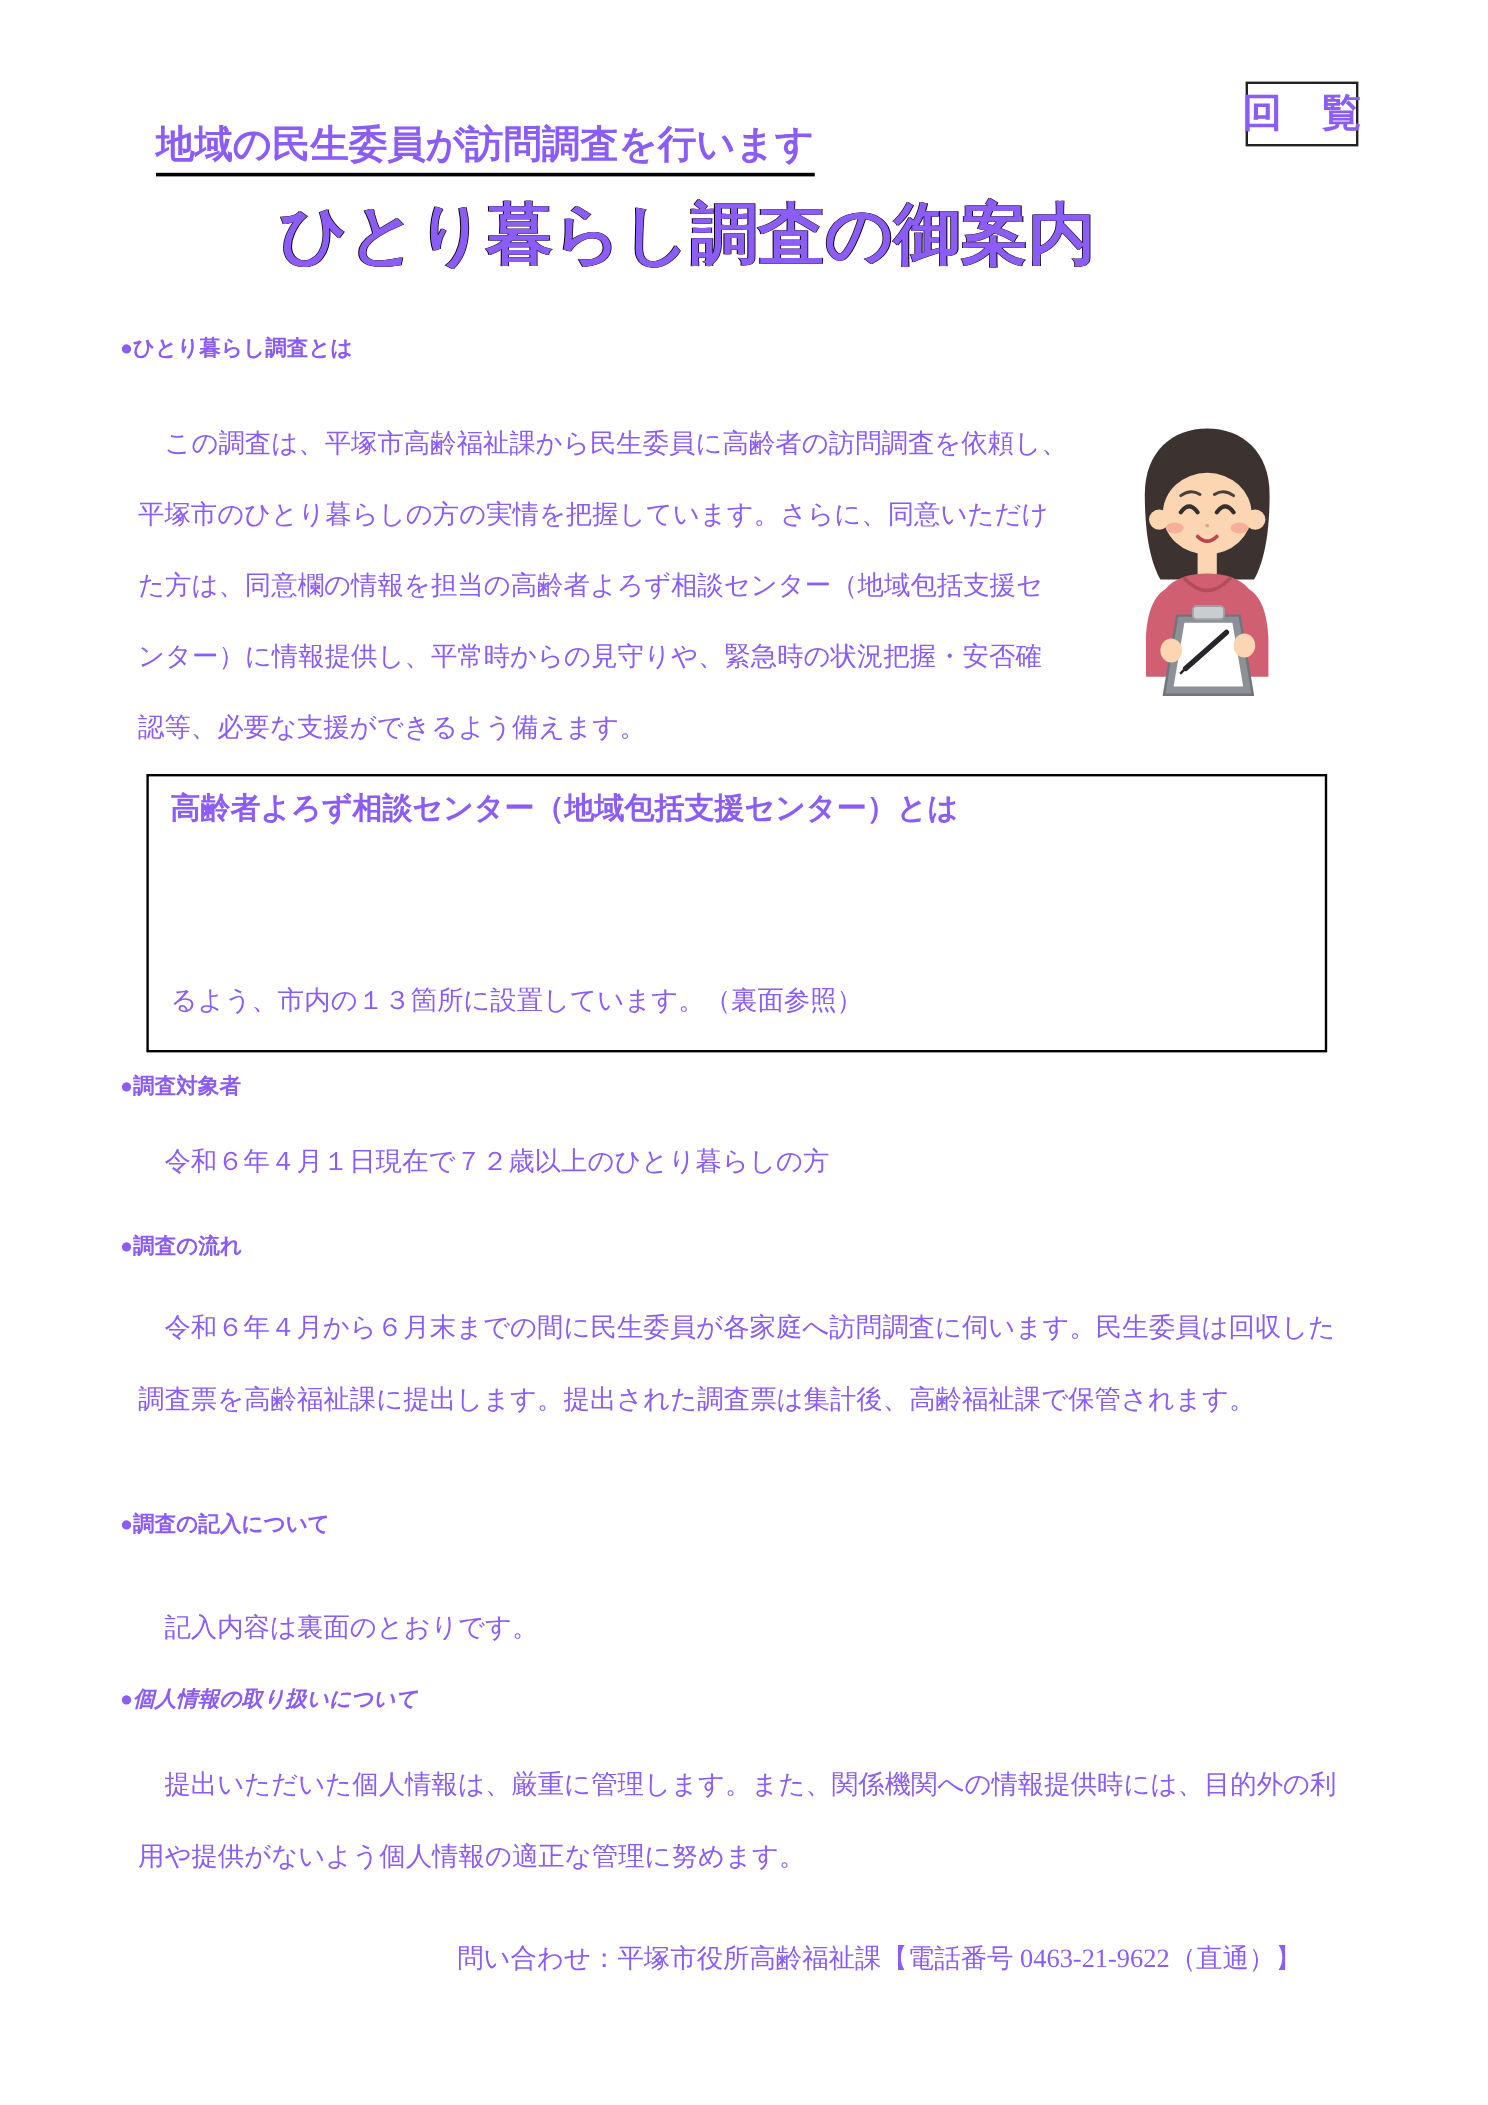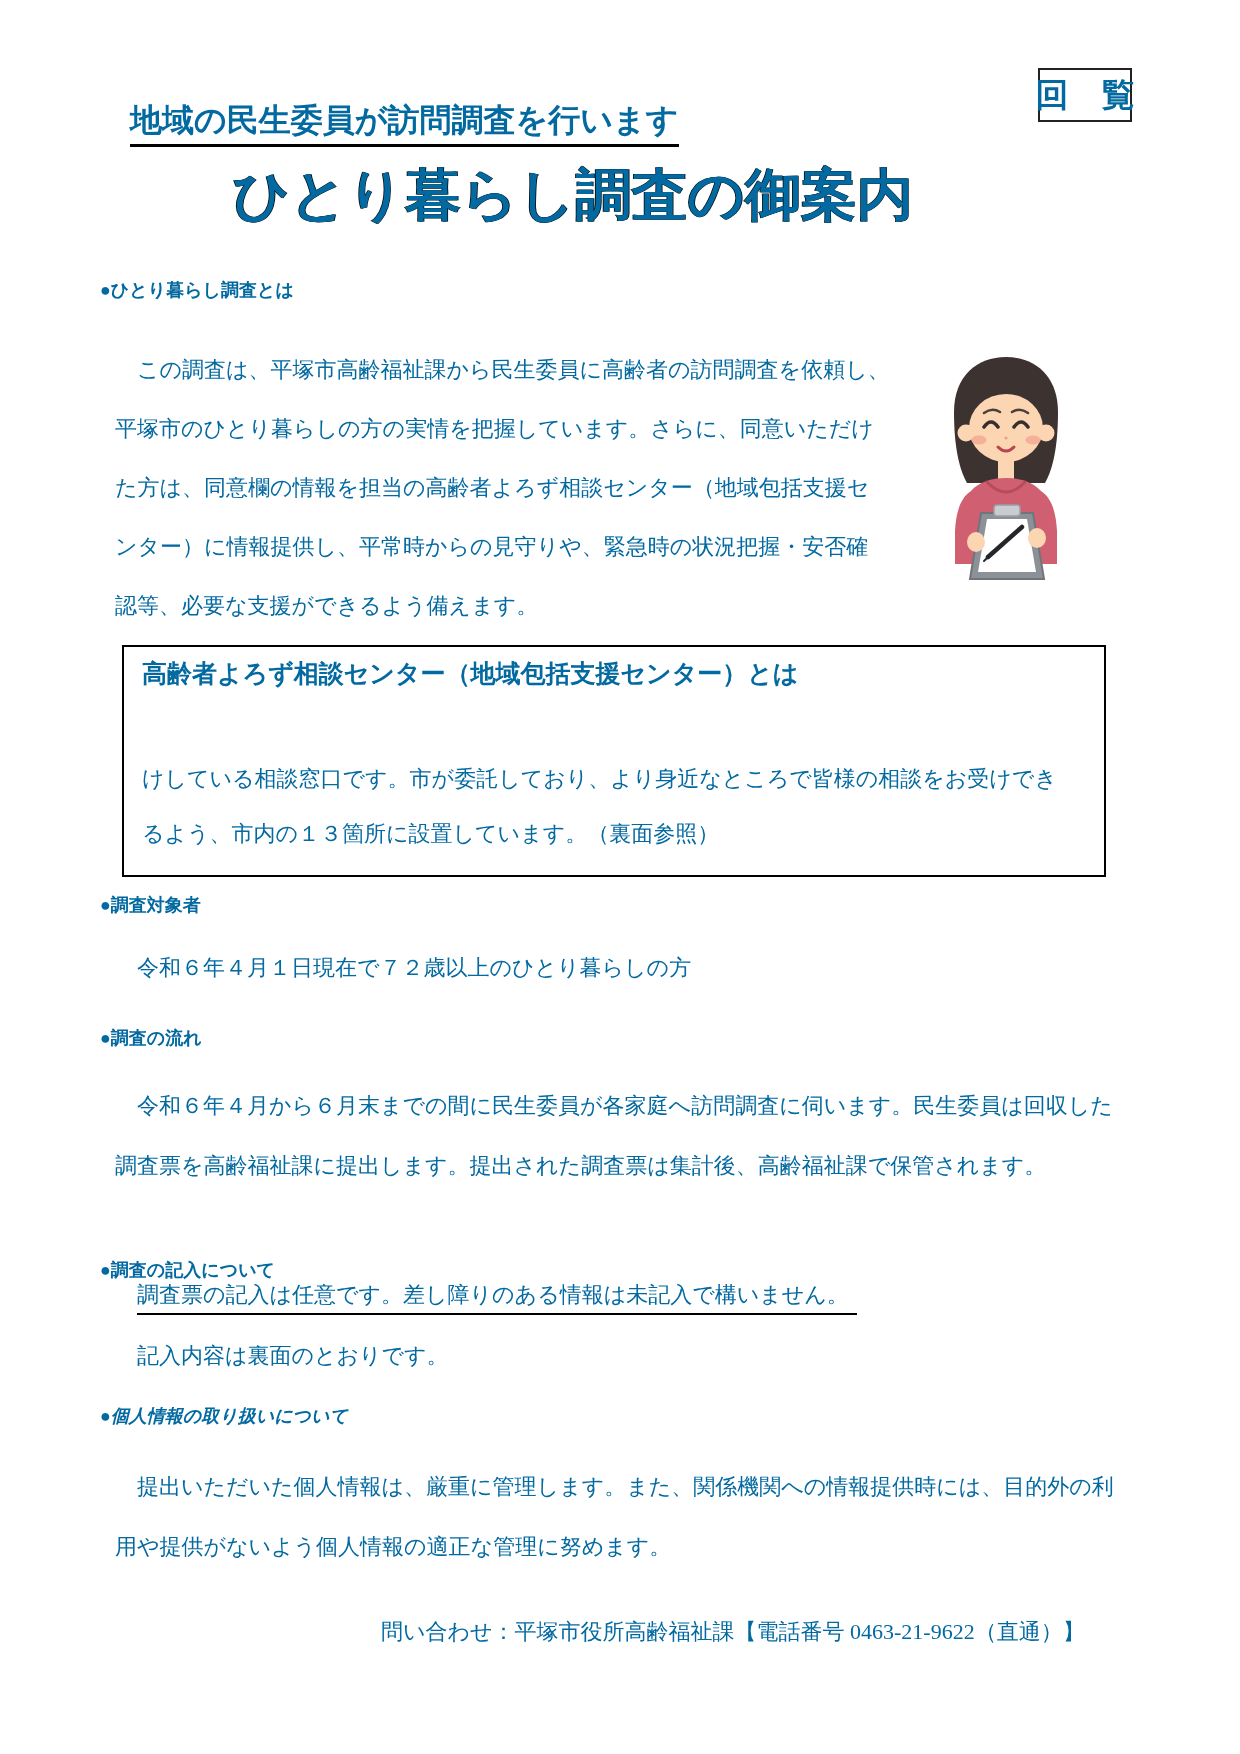--- a/index.html
+++ b/index.html
@@ -1,18 +1,18 @@
 <!DOCTYPE html>
 <html><head>
 <meta charset="utf-8">
 <style>
   html,body { margin:0; padding:0; background:#e8e8e8; }
   .page {
     position:relative; width:1240px; height:1754px; margin:0 auto;
-    background:#ffffff; color:#0369a1; overflow:hidden;
+    background:#ffffff; color:#8b5cf6; overflow:hidden;
     font-family:"Liberation Serif","DejaVu Serif",serif;
   }
   .gothic { font-family:"Liberation Sans","DejaVu Sans",sans-serif; }
   .abs { position:absolute; white-space:pre; }
 
   .kairan-box {
     left:1038px; top:68px; width:94px; height:54px;
     border:2px solid #222; box-sizing:border-box;
     display:flex; align-items:center; justify-content:center;
     font-size:33px; font-weight:bold; line-height:1;
@@ -100,33 +100,31 @@
 
     <path d="M47,207 L81,177" stroke-width="4.5" stroke-linecap="round" stroke="#26262a"></path>
     <path d="M47,207 L43,211" stroke="#26262a" stroke-width="2" stroke-linecap="round"></path>
 
     <ellipse cx="35" cy="192" rx="9" ry="10" fill="#fcd6b2"></ellipse>
     <ellipse cx="96" cy="188" rx="9" ry="10" fill="#fcd6b2"></ellipse>
   </svg>
 
   <div class="abs center-box">
     <div class="center-box-title gothic">高齢者よろず相談センター（地域包括支援センター）とは</div>
-    <div class="body-line" style="top:117px; white-space:pre;">けしている相談窓口です。市が委託しており、より身近なところで皆様の相談をお受けでき</div>
     <div class="body-line" style="top:172px; white-space:pre;">るよう、市内の１３箇所に設置しています。（裏面参照）</div>
   </div>
 
   <div class="abs section-heading gothic" style="left:100px; top:895px;">●調査対象者</div>
   <div class="abs body-line" style="left:137px; top:953px;">令和６年４月１日現在で７２歳以上のひとり暮らしの方</div>
 
   <div class="abs section-heading gothic" style="left:100px; top:1028px;">●調査の流れ</div>
   <div class="abs body-line" style="left:115px; top:1091px;">　令和６年４月から６月末までの間に民生委員が各家庭へ訪問調査に伺います。民生委員は回収した</div>
   <div class="abs body-line" style="left:115px; top:1151px;">調査票を高齢福祉課に提出します。提出された調査票は集計後、高齢福祉課で保管されます。</div>
 
   <div class="abs section-heading gothic" style="left:100px; top:1260px;">●調査の記入について</div>
-  <div class="abs body-line underlined-line" style="left:137px; top:1280px;">調査票の記入は任意です。差し障りのある情報は未記入で構いません。</div>
   <div class="abs body-line" style="left:137px; top:1341px;">記入内容は裏面のとおりです。</div>
 
   <div class="abs section-heading gothic" style="left:100px; top:1406px;font-style:italic;">●個人情報の取り扱いについて</div>
   <div class="abs body-line" style="left:115px; top:1472px;">　提出いただいた個人情報は、厳重に管理します。また、関係機関への情報提供時には、目的外の利</div>
   <div class="abs body-line" style="left:115px; top:1532px;">用や提供がないよう個人情報の適正な管理に努めます。</div>
 
   <div class="abs footer-line" style="left:381px; top:1617px;">問い合わせ：平塚市役所高齢福祉課【電話番号 0463‐21‐9622（直通）】</div>
 
 </div>
 

